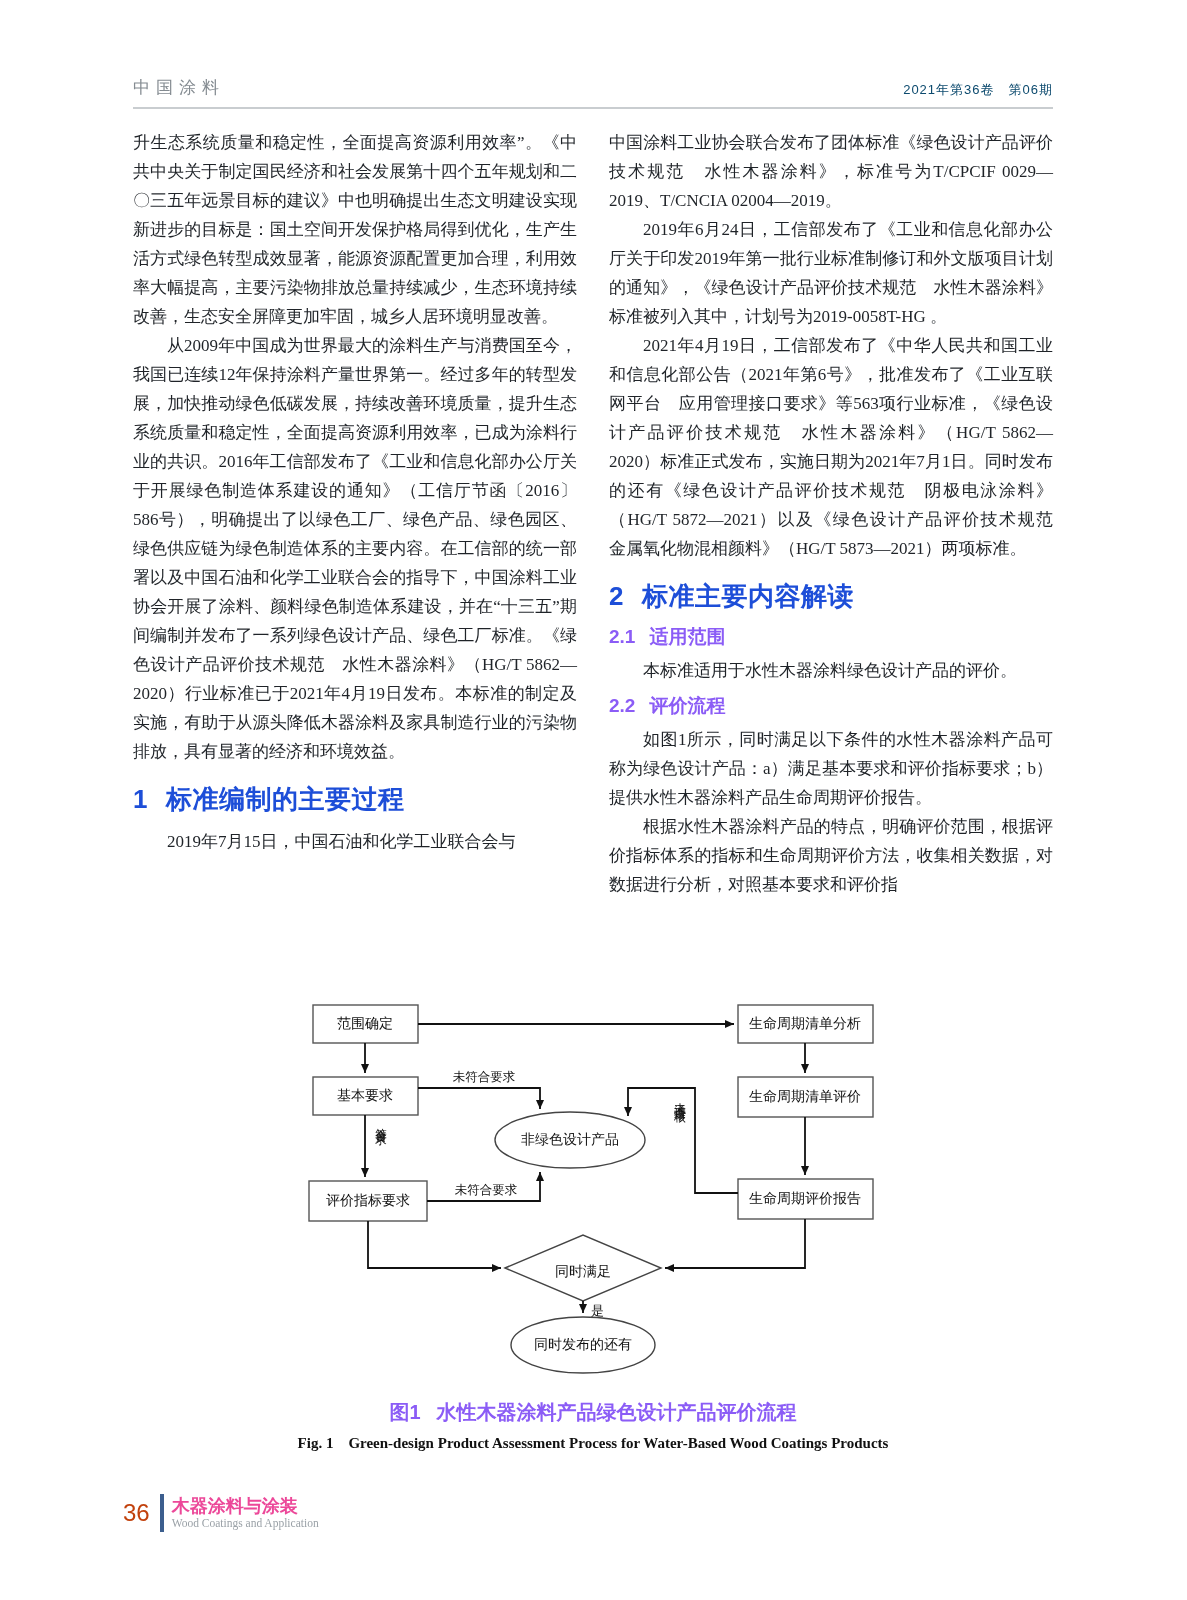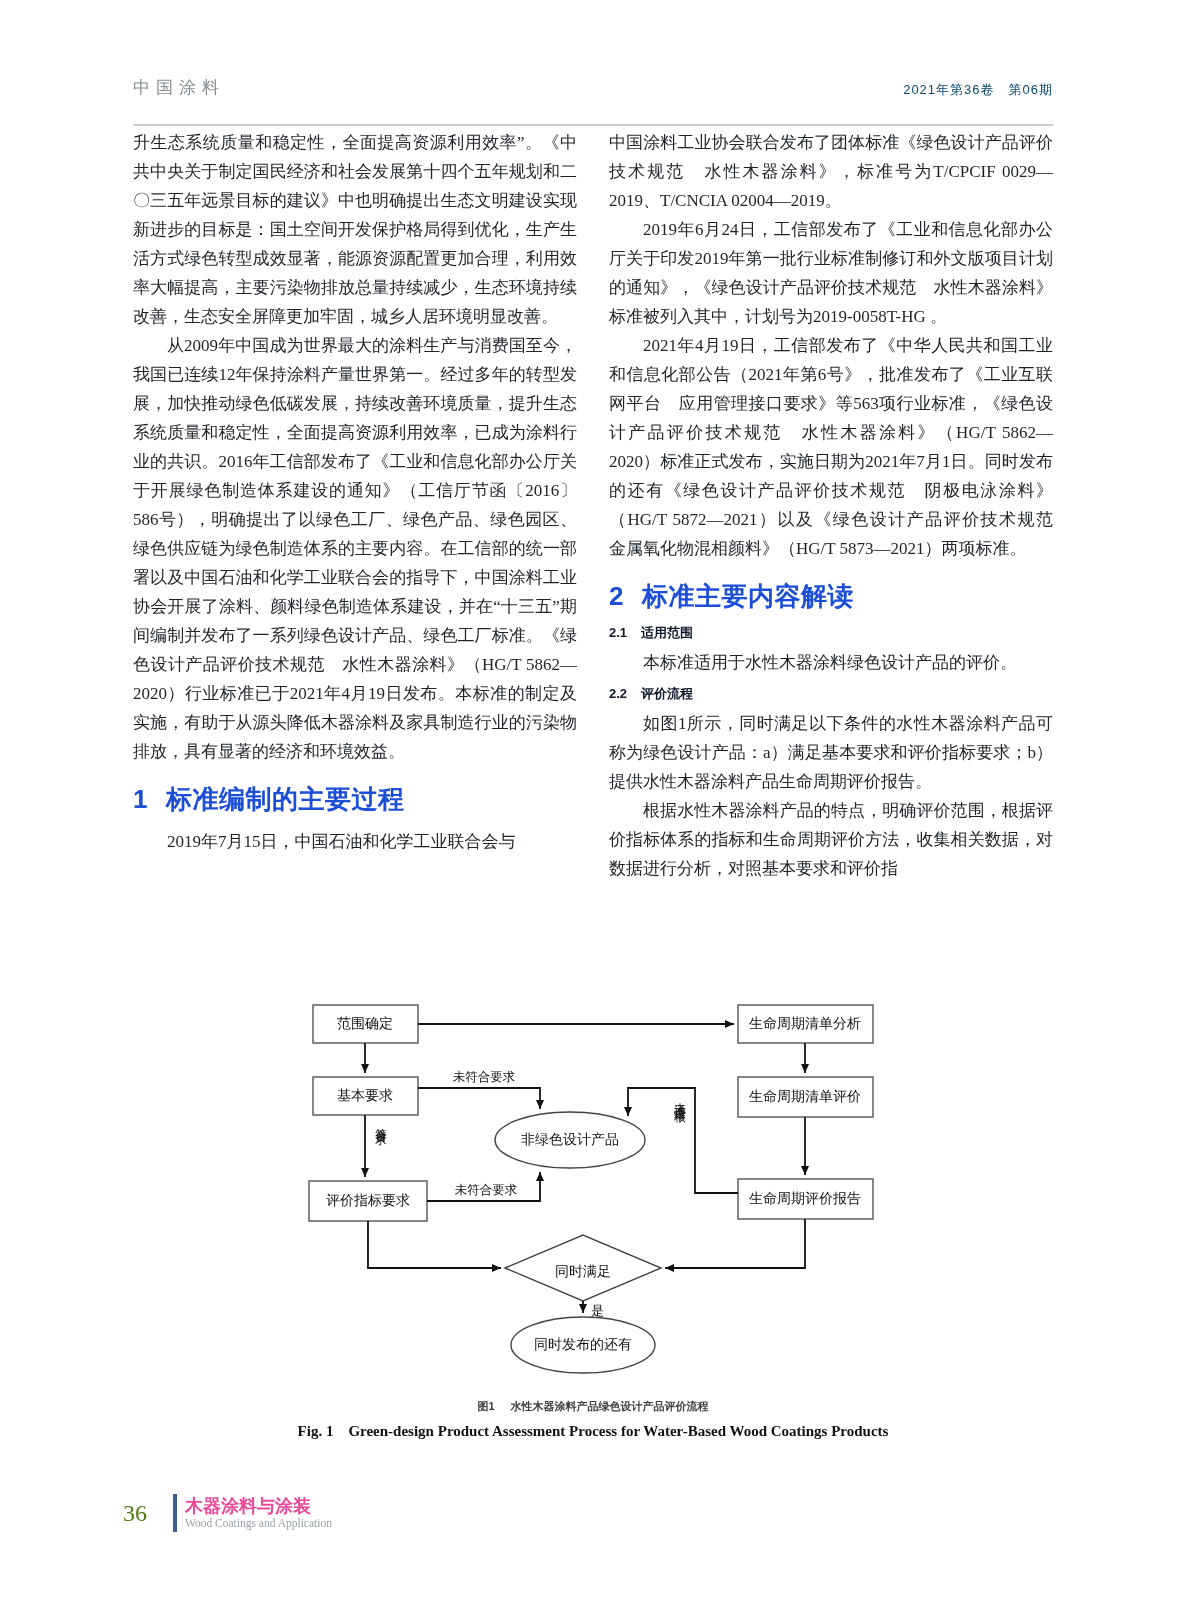--- a/index.html
+++ b/index.html
@@ -15,21 +15,21 @@
     overflow: hidden;
   }
 
   
   .page-header {
     position: absolute;
     left: 133px; right: 134px; top: 76px;
     display: flex;
     justify-content: space-between;
     align-items: flex-end;
-    padding-bottom: 25px;
+    padding-bottom: 8px;
     border-bottom: 2px solid #c9cdd0;
   }
   .journal-name {
     font-family: "Liberation Sans", sans-serif;
     font-size: 17px;
     letter-spacing: 6px;
     color: #848b91;
   }
   .issue-info {
     font-family: Liberation Sans, sans-serif;
@@ -60,22 +60,22 @@
     font-weight: bold;
     font-size: 26px;
     color: #1d4ed8;
     margin: 16px 0 10px 0;
     letter-spacing: 0.5px;
   }
   h2.sec .sec-num { margin-right: 18px; }
   h3.subsec {
     font-family: "Liberation Sans", sans-serif;
     font-weight: bold;
-    font-size: 13px;
-    color: #0f172a;
+    font-size: 19px;
+    color: #8b5cf6;
     margin: 8px 0 6px 0;
   }
   h3.subsec .sec-num { margin-right: 14px; }
 
   
   .figure-block {
     position: absolute;
     left: 133px; top: 985px;
     width: 920px;
   }
@@ -103,45 +103,45 @@
   .fc-vertical {
     writing-mode: vertical-rl;
     text-orientation: upright;
     letter-spacing: 2px;
   }
   .fig-caption-zh {
     margin-top: 18px;
     text-align: center;
     font-family: "Liberation Sans", sans-serif;
     font-weight: bold;
-    font-size: 11px;
-    color: #404040;
+    font-size: 20px;
+    color: #8b5cf6;
   }
   .fig-caption-zh .cap-gap { margin-right: 16px; }
   .fig-caption-en {
     margin-top: 8px;
     text-align: center;
     font-family: "Liberation Serif", serif;
     font-weight: bold;
     font-size: 15px;
     color: #111;
   }
 
   
   .page-footer {
     position: absolute;
     left: 123px; top: 1494px;
     display: flex;
     align-items: center;
   }
   .footer-page-num {
     font-size: 24px;
-    color: #4d7c0f;
-    margin-right: 26px;
-    font-family: Liberation Serif, serif;
+    color: #c2410c;
+    margin-right: 10px;
+    font-family: Liberation Sans, sans-serif;
   }
   .footer-bar {
     width: 4px;
     height: 38px;
     background: #3c5e8e;
     margin-right: 8px;
   }
   .footer-journal-zh {
     font-family: "Liberation Sans", sans-serif;
     font-weight: bold;

